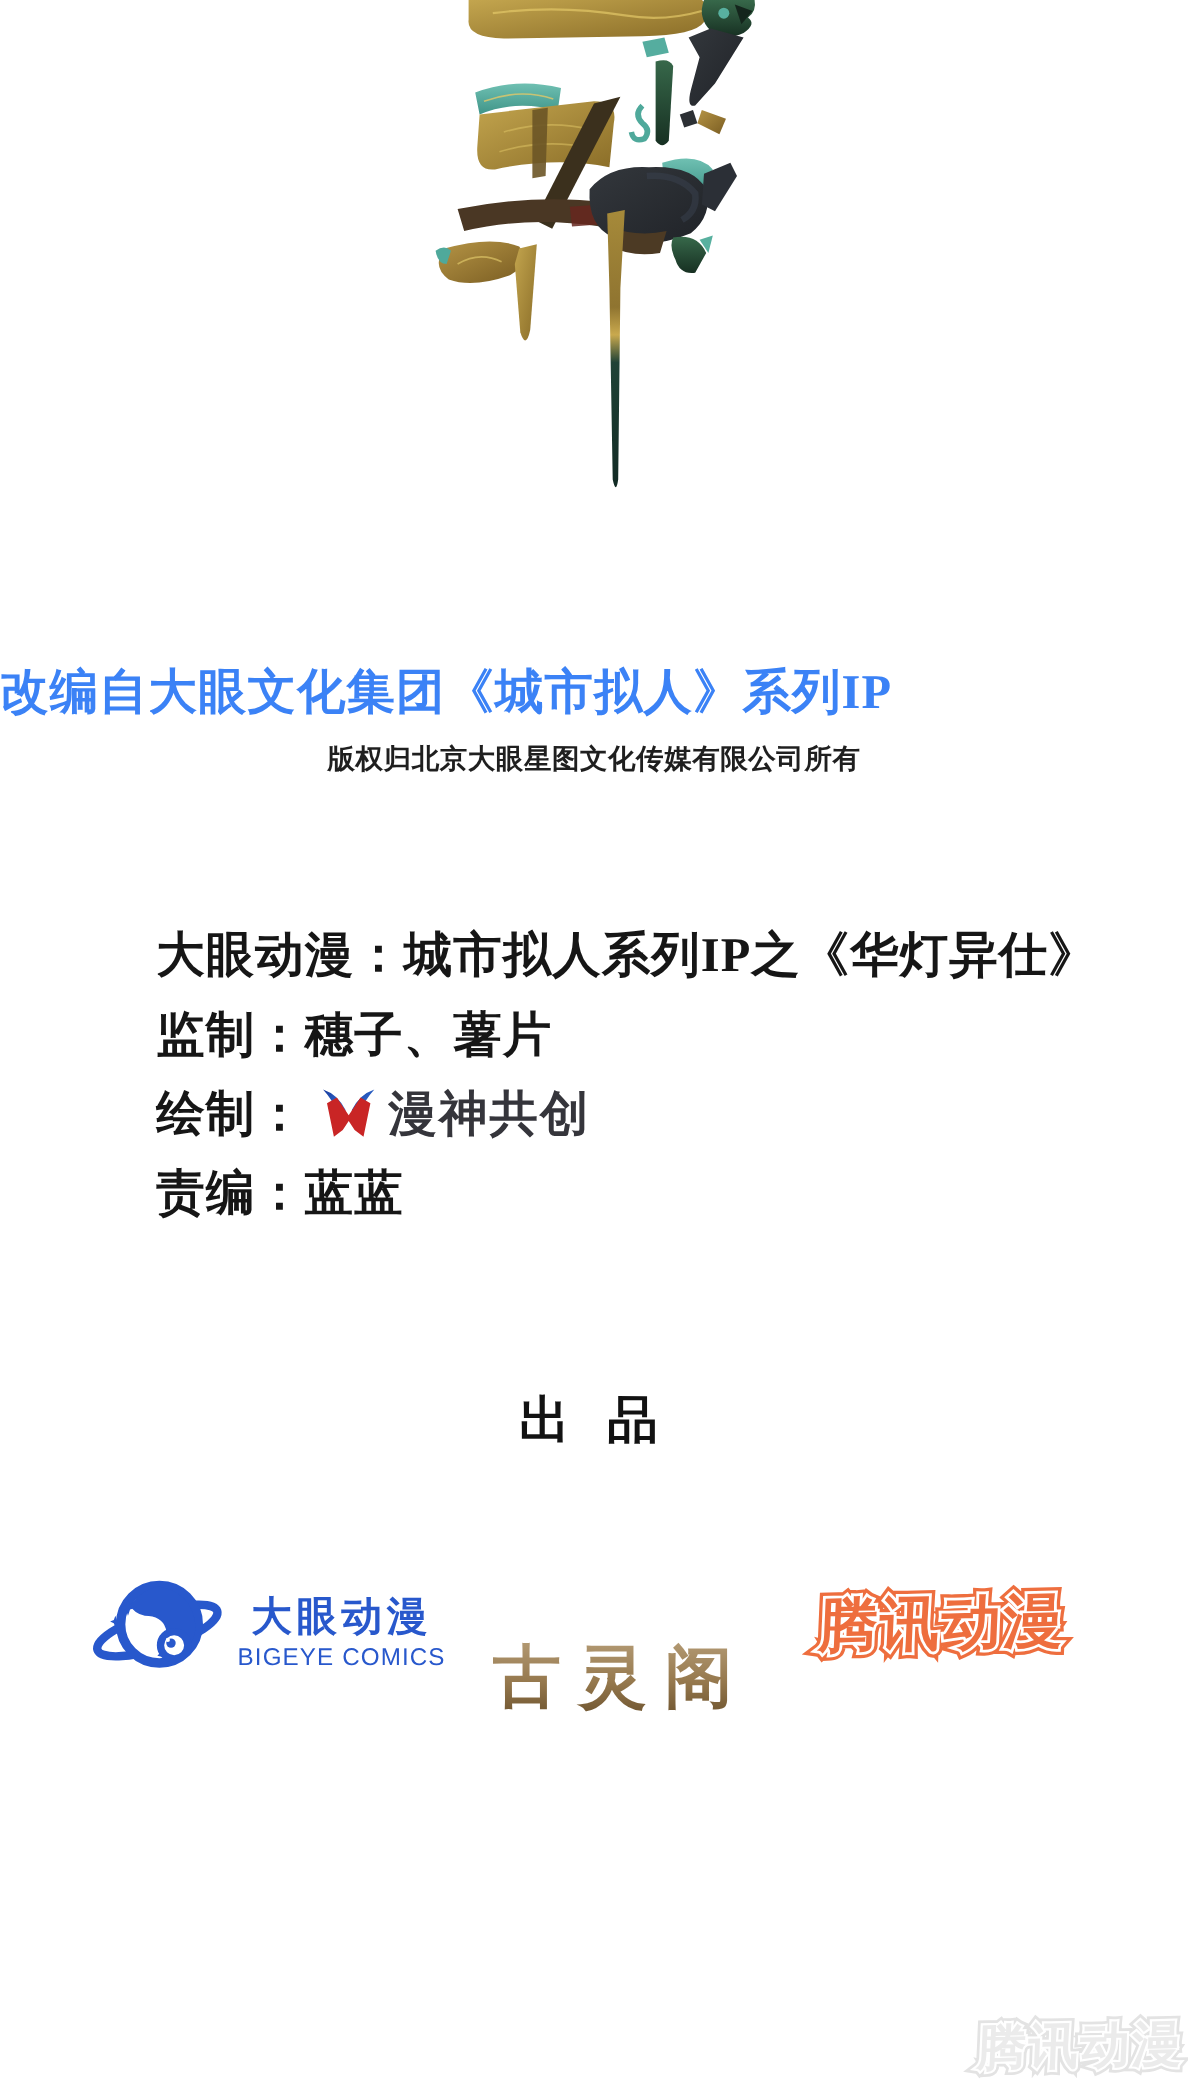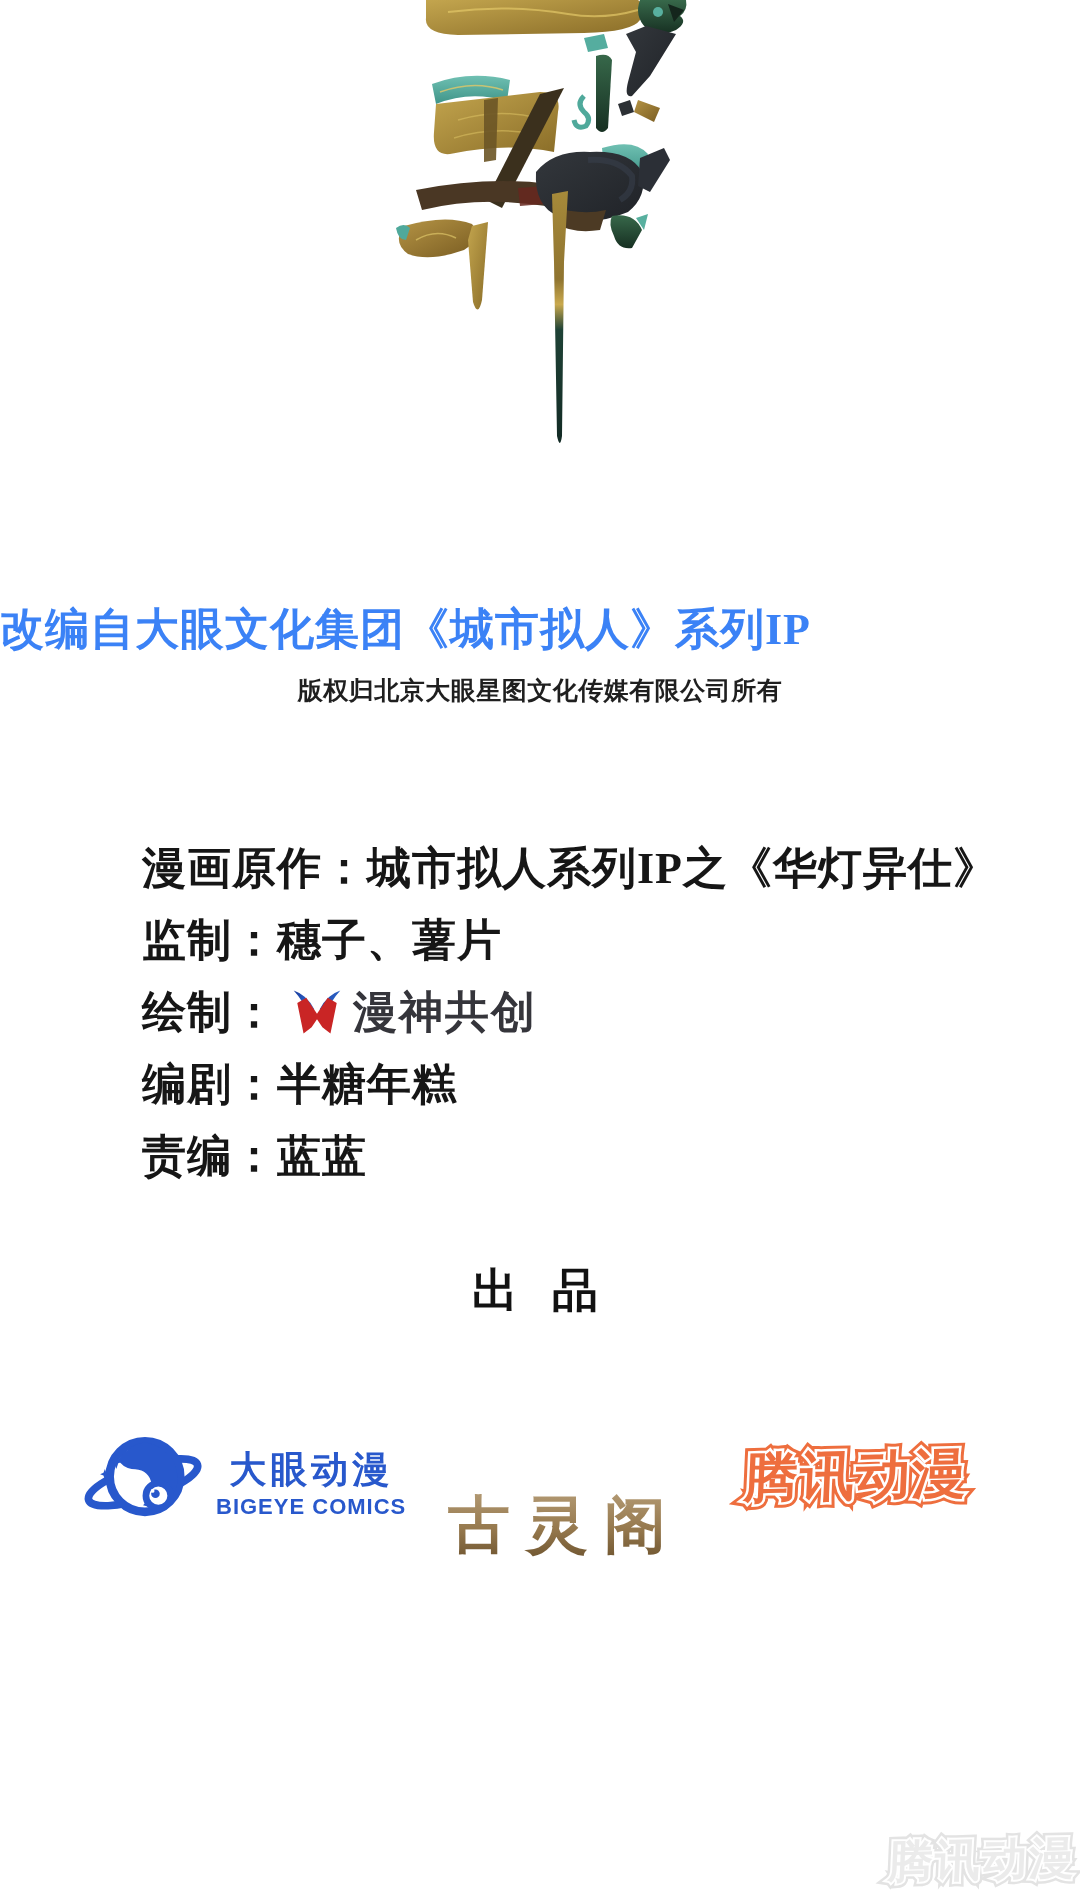--- a/index.html
+++ b/index.html
@@ -53,21 +53,21 @@
 
   
   .bigeye{left:82px;top:1431px;display:flex;}
   .bigeye-mascot{width:124px;height:94px;flex:0 0 auto;}
   .bigeye-text{margin-left:10px;padding-top:20px;}
   .bigeye-cn{
     font-weight:700;font-size:37px;line-height:38px;
     color:#2858cc;letter-spacing:4px;white-space:nowrap;text-align:center;
   }
   .bigeye-en{
-    font-weight:700;font-size:22px;line-height:24px;margin-top:6px;
+    font-weight:400;font-size:22px;line-height:24px;margin-top:6px;
     color:#2858cc;letter-spacing:1px;white-space:nowrap;
   }
   .gulingge{
     left:448px;top:1446px;
     font-family:"Liberation Serif","DejaVu Serif",serif;
     font-weight:700;font-size:62px;line-height:70px;
     letter-spacing:16px;white-space:nowrap;
     background:linear-gradient(180deg,#b49b75 0%,#96794e 55%,#6f5530 100%);
     -webkit-background-clip:text;background-clip:text;color:transparent;margin-top:44px;
   }
@@ -162,21 +162,21 @@
 
   <path d="M164,194 L180,191 L176,262 L174,436 Q172,450 169,436 L166,262 Z" fill="url(#stemGrad)"></path>
 </svg>
 
 <div class="abs headline">改编自大眼文化集团《城市拟人》系列IP</div>
 <div class="abs copyright">版权归北京大眼星图文化传媒有限公司所有</div>
 
 <div class="abs credits">
 
   <div class="credit-row">
-    <span>漫画原作：</span>
+    <span>大眼动漫：</span>
       <span>城市拟人系列IP之《华灯异仕》</span>
   </div>
 
   <div class="credit-row">
     <span>监制：</span>
       <span>穗子、薯片</span>
   </div>
 
   <div class="credit-row">
     <span>绘制：</span>
@@ -187,24 +187,20 @@
             <stop offset="1" stop-color="#3f83e8"></stop>
         </linearGradient>
       </defs>
       <path d="M3,1 Q18,6 26,22 L20,28 Q13,12 3,1 Z" fill="url(#mBlue)"></path>
       <path d="M55,1 Q40,6 32,22 L38,28 Q45,12 55,1 Z" fill="url(#mBlue)"></path>
       <path d="M7,15 L17,9 L29,27 L41,9 L51,15 L44,49 L35,42 L29,33 L23,42 L14,49 Z" fill="#c92525"></path>
     </svg>
     <span class="manshen-logotype">漫神共创</span>
   </div>
 
-  <div class="credit-row">
-    <span>编剧：</span>
-      <span>半糖年糕</span>
-  </div>
 
   <div class="credit-row">
     <span>责编：</span>
       <span>蓝蓝</span>
   </div>
 
 </div>
 
 <div class="abs chupin">出品</div>
 

